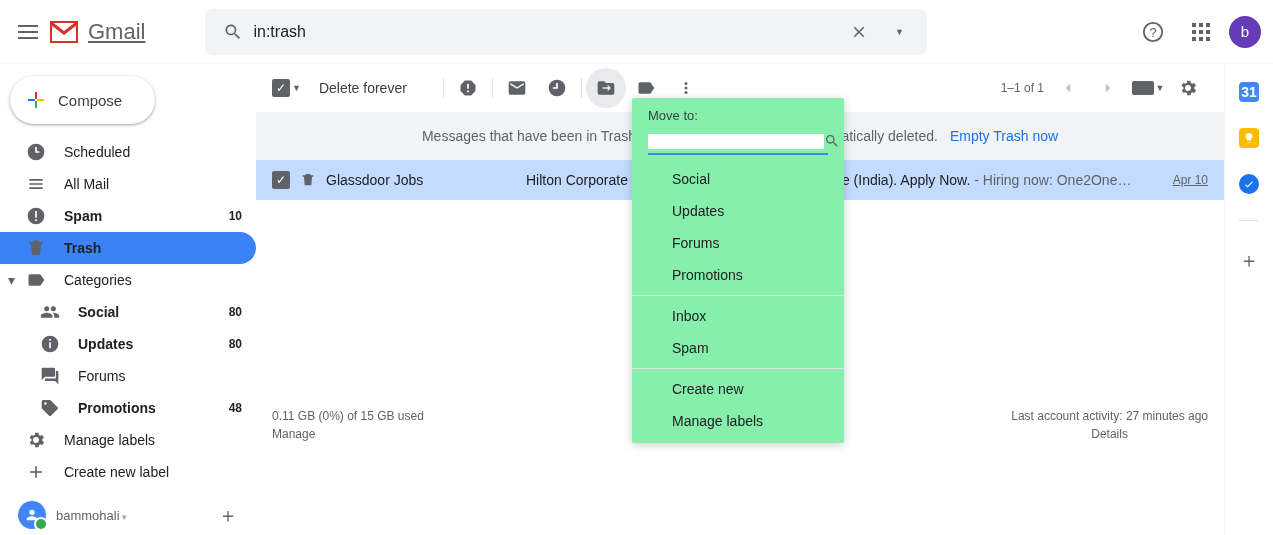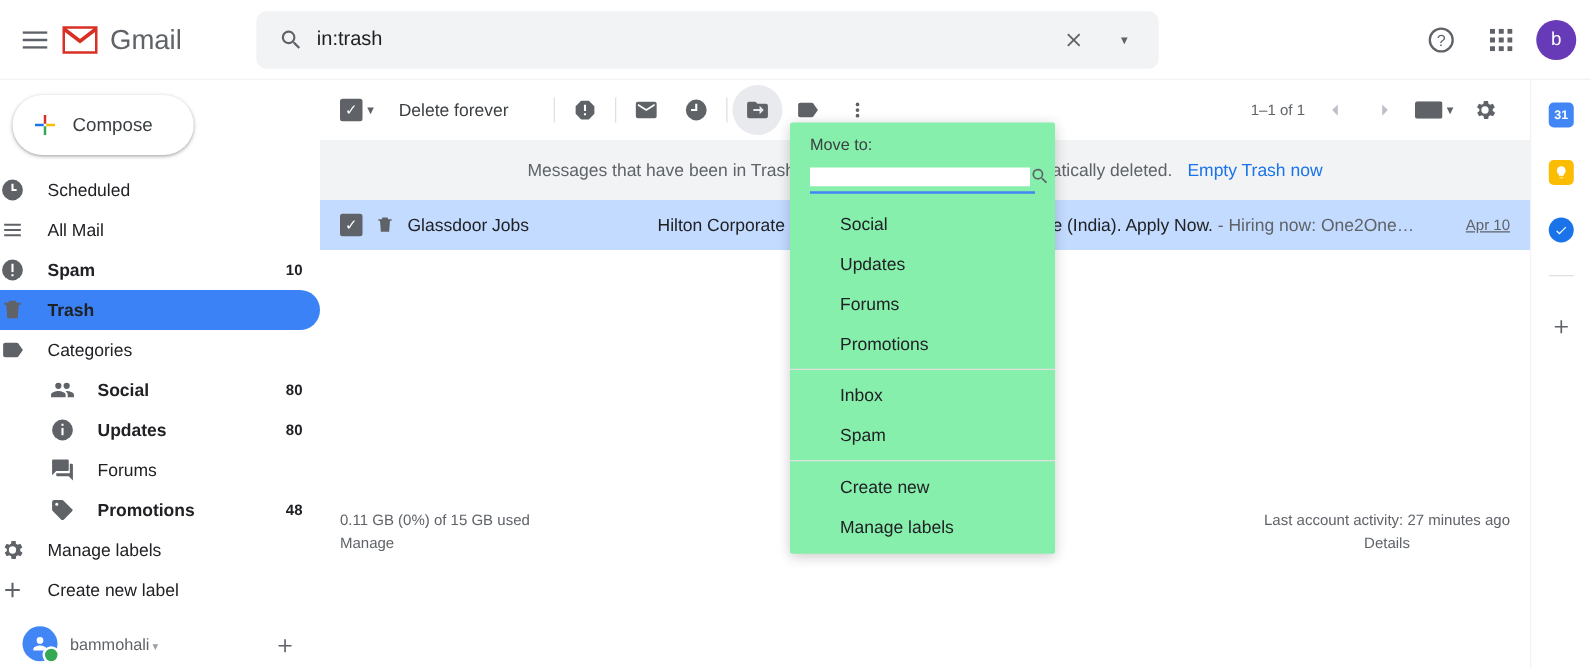--- a/index.html
+++ b/index.html
@@ -3,36 +3,36 @@
 <meta charset="utf-8">
 <style>
 * { box-sizing: border-box; margin: 0; padding: 0; font-family: Arial, "Helvetica Neue", sans-serif; }
 body { width: 1273px; height: 535px; overflow: hidden; background: #fff; color: #202124; font-size: 14px; }
 
 
 .header { display: flex; align-items: center; height: 64px; padding: 0 8px; border-bottom: 1px solid #f1f3f4; }
 .hamburger { width: 48px; height: 48px; display:flex; align-items:center; justify-content:center; color:#5f6368; cursor:pointer; }
 .logo { display:flex; align-items:center; gap:8px; margin-right: 60px; }
 .logo-icon { width:32px; height:32px; }
-.logo-text { font-size: 22px; color:#5f6368; }
+.logo-text { font-size: 22px; color:#5f6368;text-decoration:underline; }
 .search-bar { flex: 0 0 722px; height: 46px; background:#f1f3f4; border-radius:8px; display:flex; align-items:center; padding:0 8px; }
 .search-bar .icon-btn { width:40px; height:40px; display:flex; align-items:center; justify-content:center; color:#5f6368; }
 .search-bar input { flex:1; border:none; background:transparent; font-size:16px; color:#202124; outline:none; }
 .header-spacer { flex:1; }
 .header-right { display:flex; align-items:center; gap:8px; padding-right:4px; }
 .icon-btn { width:40px; height:40px; border-radius:50%; display:flex; align-items:center; justify-content:center; color:#5f6368; cursor:pointer; }
 .avatar { width:32px; height:32px; border-radius:50%; background:#673ab7; color:#fff; display:flex; align-items:center; justify-content:center; font-size:15px; }
 
 
 .layout { display:flex; height: calc(535px - 64px); }
 .sidebar { width: 256px; padding-top:8px; position:relative; }
 .compose-btn { margin: 4px 0 12px 10px; height:48px; width:145px; border-radius:24px; background:#fff; box-shadow:0 1px 2px rgba(60,64,67,.3),0 1px 3px 1px rgba(60,64,67,.15); display:flex; align-items:center; gap:10px; padding-left:14px; cursor:pointer; font-size:15px; color:#3c4043; }
 .compose-plus { width:24px; height:24px; }
 .nav-list { list-style:none; }
-.nav-item { height:32px; border-radius:0 16px 16px 0; display:flex; align-items:center; padding-right:14px; cursor:pointer; color:#202124; font-size:14px; }
+.nav-item { height:32px; border-radius:0 16px 16px 0; display:flex; align-items:center; padding-left:26px; padding-right:14px; cursor:pointer; color:#202124; font-size:14px; }
 .nav-item.sub { padding-left:40px; }
 .nav-item .nav-icon { width:20px; height:20px; margin-right:18px; color:#5f6368; display:inline-flex; align-items:center; justify-content:center; }
 .nav-item.active { background:#3b82f6; font-weight:700; }
 .nav-item .count { margin-left:auto; color:#202124; font-size:12px; }
 .nav-item.bold .nav-label, .nav-item.bold .count { font-weight:700; }
 .nav-item .expand { width:12px; margin-left:-18px; margin-right:6px; color:#5f6368;}
 .sidebar-footer { position:absolute; bottom:6px; left:0; right:0; display:flex; align-items:center; padding:0 18px; }
 .hangouts-avatar { width:28px; height:28px; border-radius:50%; background:#4285f4; position:relative; display:flex; align-items:center; justify-content:center; color:#fff; }
 .hangouts-avatar::after{ content:""; position:absolute; right:-2px; bottom:-2px; width:10px; height:10px; background:#34a853; border:2px solid #fff; border-radius:50%; }
 .hangouts-name { margin-left:10px; color:#5f6368; font-size:13px; }
@@ -67,21 +67,21 @@
 .moveto { position:absolute; left:632px; top:98px; width:212px; background:#86efac; box-shadow:0 2px 10px rgba(0,0,0,.2); border-radius:2px; padding:10px 0 6px; z-index:10; }
 .moveto .mt-title { padding:0 16px 6px; font-size:13px; color:#3c4043; }
 .moveto .mt-search { margin:0 16px 8px; border-bottom:2px solid #4285f4; display:flex; align-items:center; height:26px; }
 .moveto .mt-search input { flex:1; border:none; outline:none; font-size:13px; }
 .moveto .mt-search .sicon{ color:#5f6368; }
 .moveto .mt-item { padding:8px 20px 8px 40px; font-size:14px; cursor:pointer; }
 .moveto .mt-sep { height:1px; background:#e0e0e0; margin:4px 0; }
 
 
 .rail { width:48px; display:flex; flex-direction:column; align-items:center; padding-top:18px; gap:26px; }
-.rail .rbox{ width:20px; height:20px; border-radius:4px; display:flex; align-items:center; justify-content:center; font-size:10px; color:#fff; font-weight:700;}
+.rail .rbox{ width:20px; height:20px; border-radius:4px; display:flex; align-items:center; justify-content:center; font-size:14px; color:#fff; font-weight:700;}
 .rail .cal{ background:#4285f4; }
 .rail .keep{ background:#fbbc04; }
 .rail .tasks{ background:#1a73e8; border-radius:50%; }
 .rail .rsep{ width:20px; height:1px; background:#e0e0e0; }
 .rail .addon{ color:#5f6368; font-size:20px; }
 
 svg { display:block; }
 </style>
 </head>
 <body>

